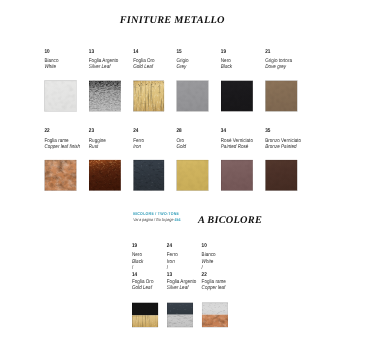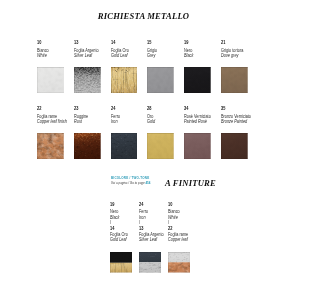--- a/index.html
+++ b/index.html
@@ -34,21 +34,21 @@
   .cell2 .n2{line-height:5.9px;}
   .cell2 .l4{line-height:5.3px;}
   .cell2 .l5{line-height:5.4px;}
   .sw2{position:absolute;width:22.2px;height:20.5px;overflow:hidden;}
   .sw2 svg{display:block;width:22.2px;height:20.5px;}
 </style>
 </head>
 <body>
 
 <div class="page">
-  <div class="title">RICHIESTA METALLO</div>
+  <div class="title">FINITURE METALLO</div>
   <div id="grid1">
       <div class="cell" style="left:37.2px;top:39px;">
         <div class="num">10</div>
         <div class="nm">Bianco</div>
         <div class="nm it">White</div>
       </div>
       <div class="sw" style="left:37.2px;top:67px;">
         <svg viewBox="0 0 26.7 26.3" preserveAspectRatio="none" width="26.7" height="26.3">
           <defs>
             <linearGradient id="wtg1" x1="0.1" y1="0" x2="0.3" y2="1">
@@ -452,21 +452,21 @@
               <feComposite in="c" in2="SourceGraphic" operator="in"></feComposite>
             </filter>
           </defs>
           <rect width="26.7" height="26.3" fill="url(#bpg12)"></rect>
           <rect width="26.7" height="26.3" fill="#3f2820" filter="url(#bpn12)" opacity="0.3"></rect>
         </svg>
       </div>
     </div>
   <div class="tag" id="tag" style="left:110.5px;top:176px;">BICOLORE / TWO-TONE</div>
   <div class="ref" id="ref" style="left:110.5px;top:181px;"><span>Vai a pagina / Go to page </span><b>454</b></div>
-  <div class="rich" id="rich" style="left:165px;top:177.8px;">A FINITURE</div>
+  <div class="rich" id="rich" style="left:165px;top:177.8px;">A BICOLORE</div>
   <div id="grid3">
       <div class="cell2" style="left:109.6px;top:200px;">
         <div class="num n1">19</div>
         <div class="nm l1">Nero</div>
         <div class="nm it l2">Black</div>
         <div class="nm l3">/</div>
         <div class="num n2">14</div>
         <div class="nm l4">Foglia Oro</div>
         <div class="nm it l5">Gold Leaf</div>
       </div>

